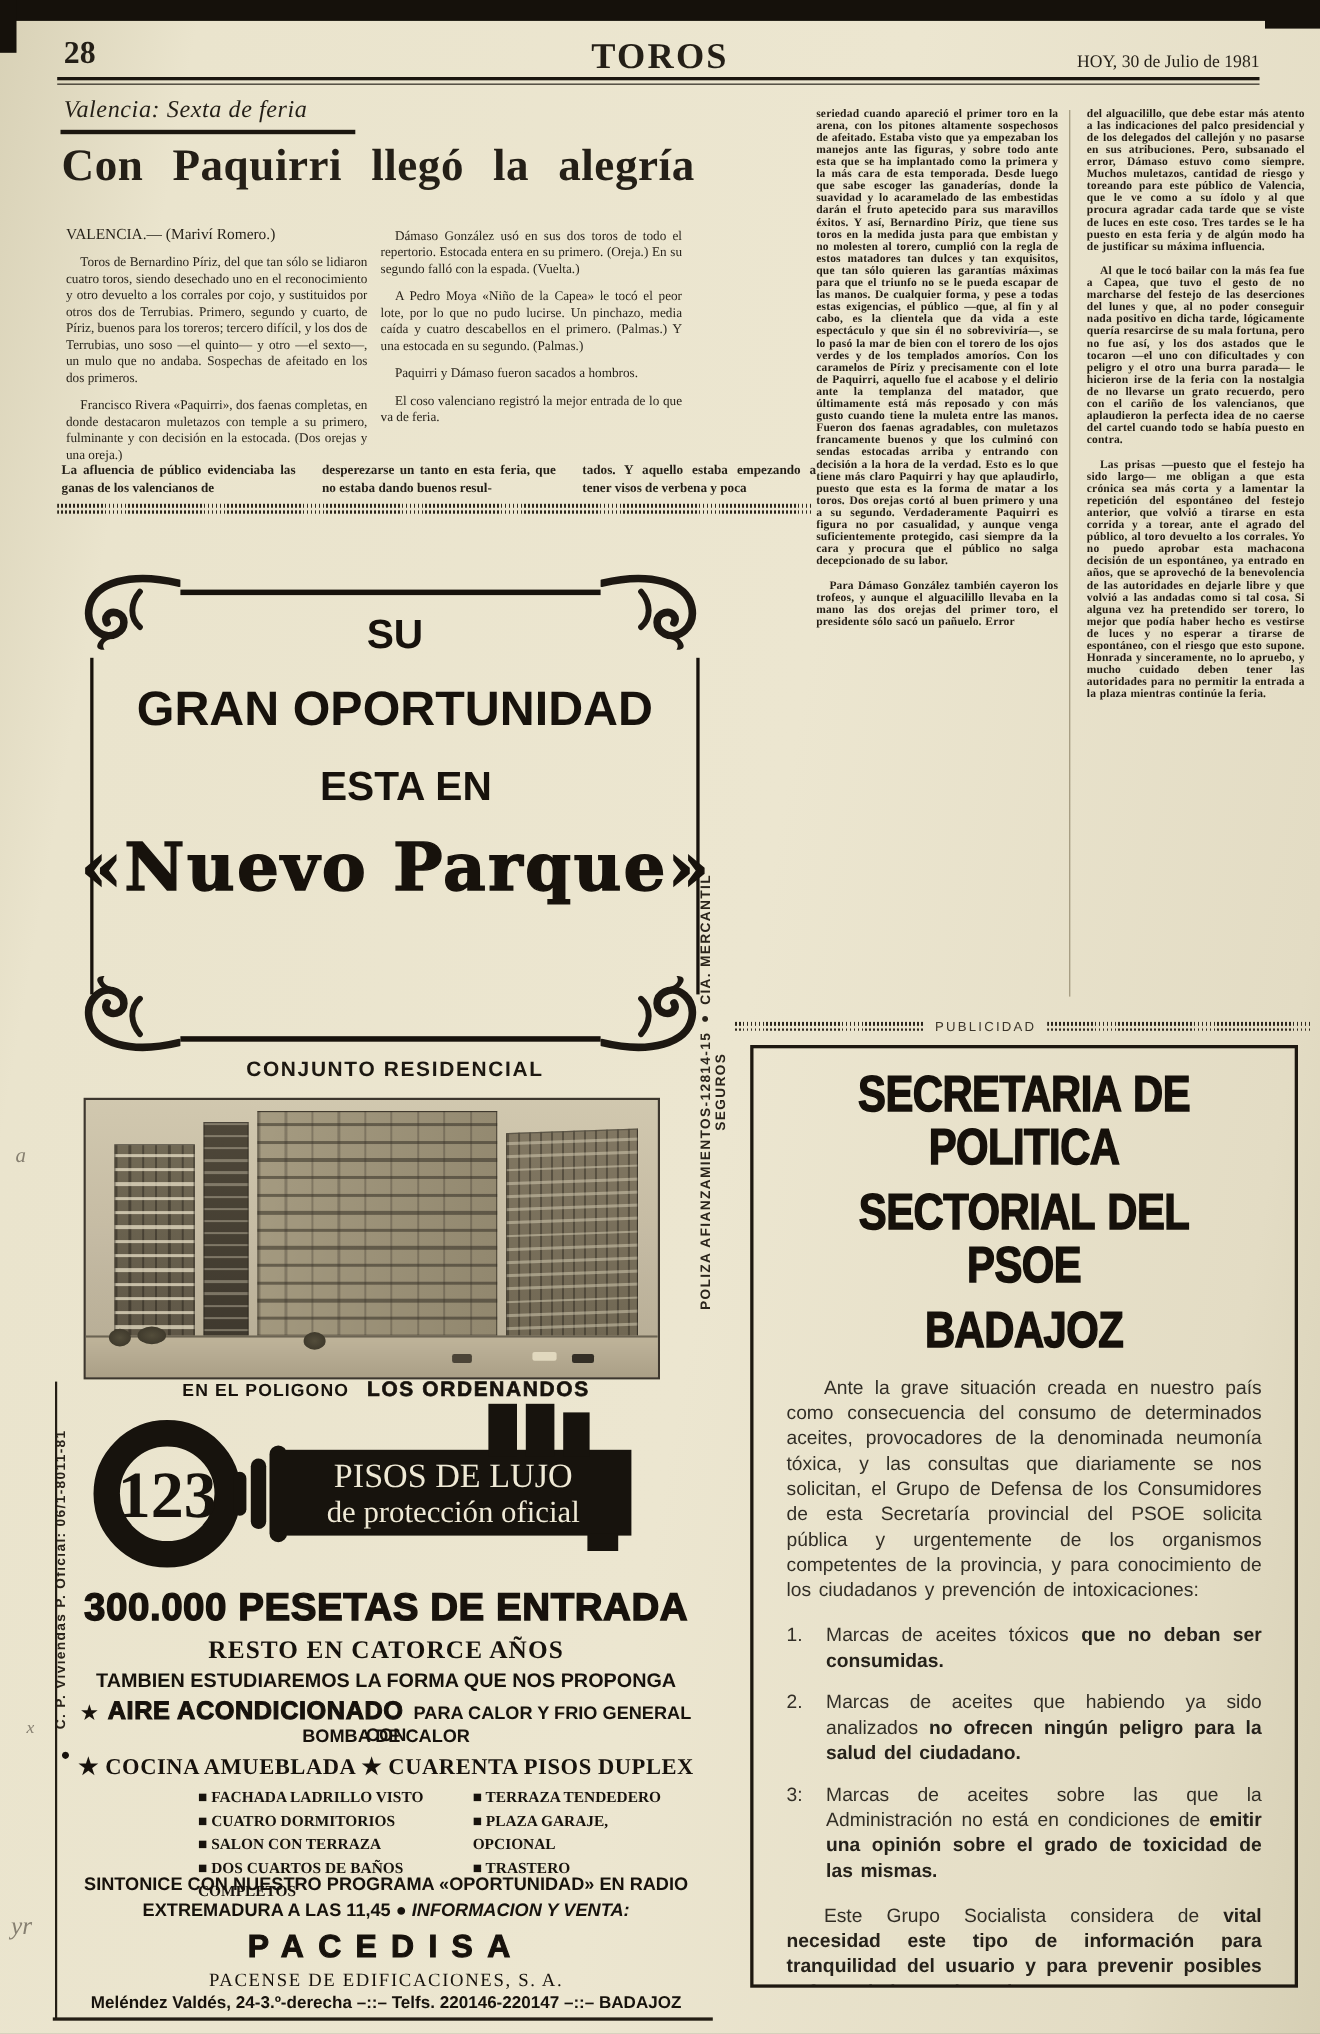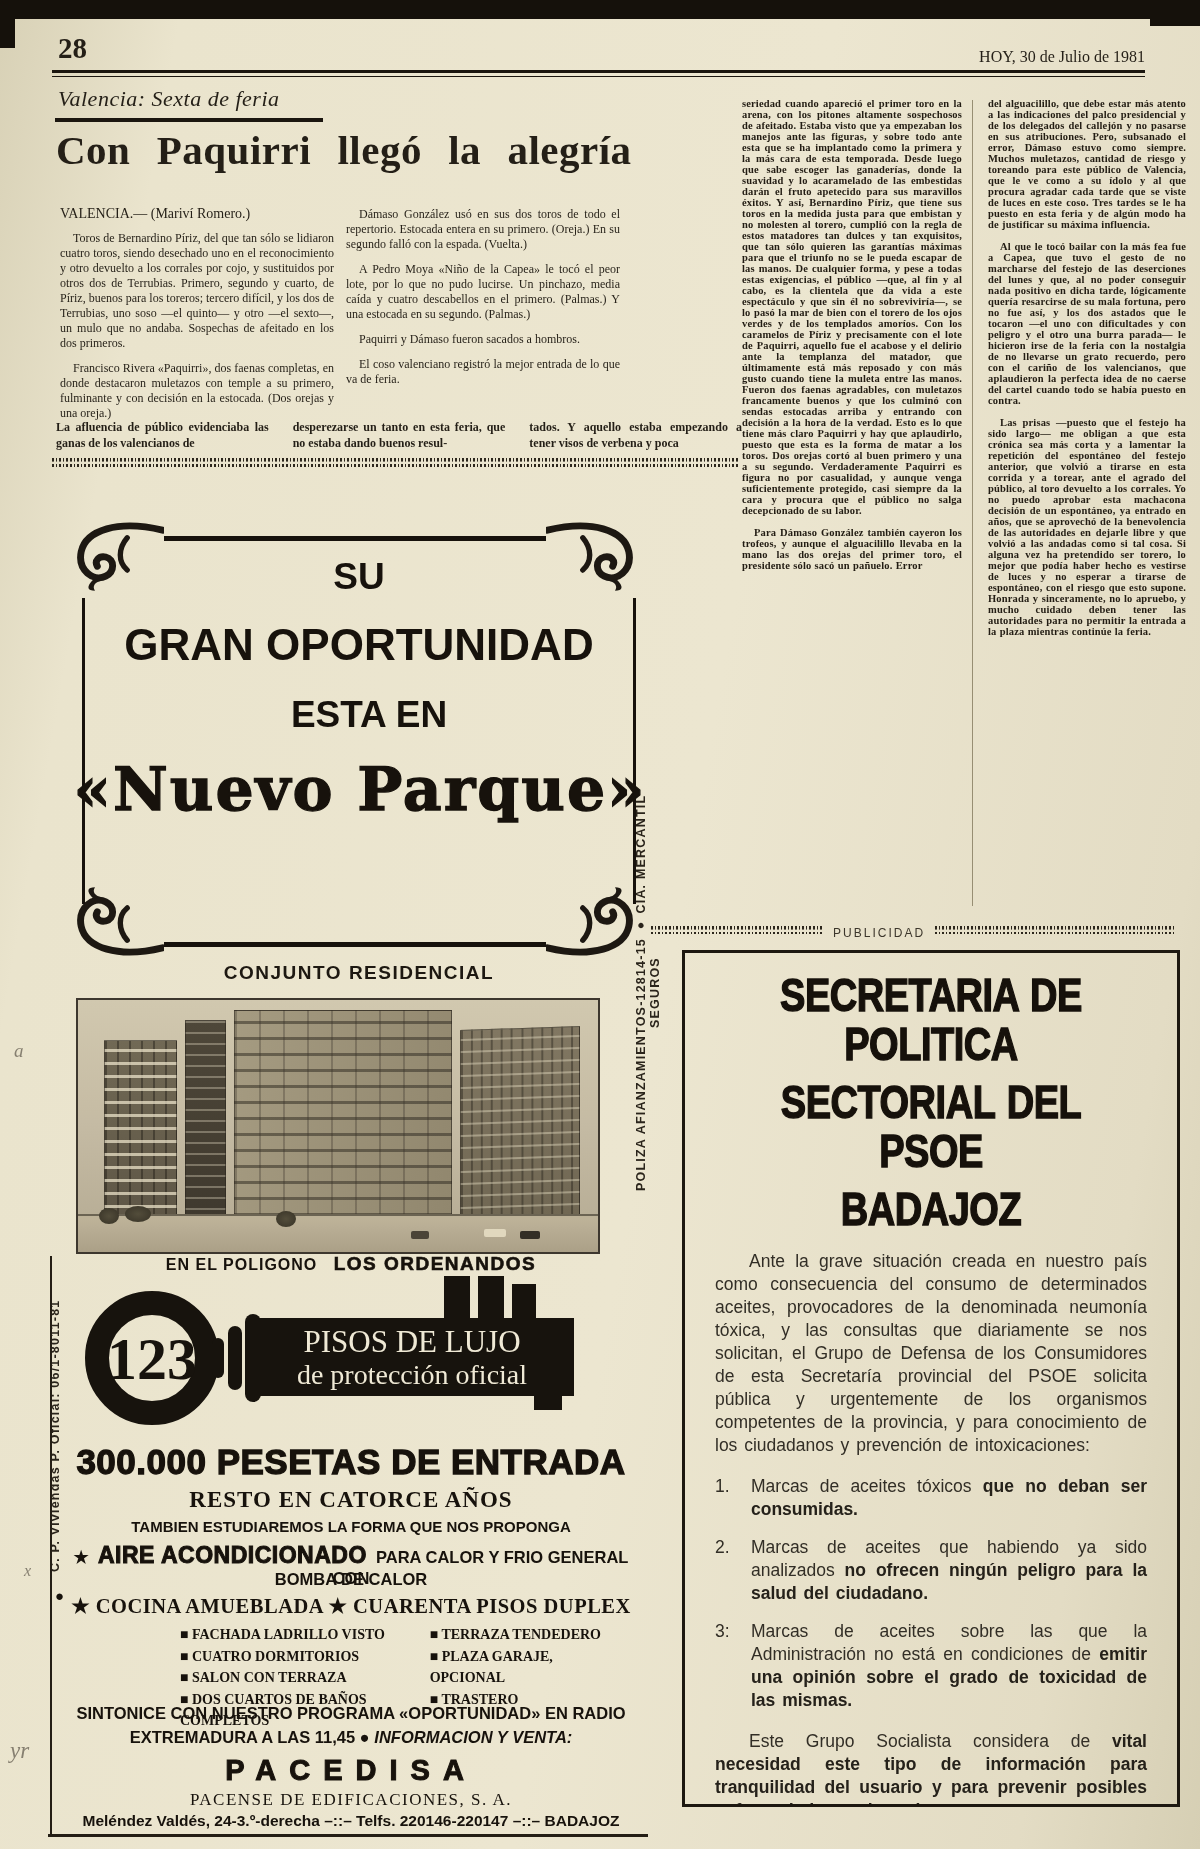--- a/index.html
+++ b/index.html
@@ -103,40 +103,40 @@
   .margin-bullet{left:55px;top:1588px;font-size:15px;color:#17120c;}
 
   
   .adline{left:55px;width:592px;text-align:center;color:#17120c;}
   .sans{font-family:"Liberation Sans",sans-serif;}
   .poligono{top:1253px;font-weight:700;font-size:16px;letter-spacing:1px;}
   .poligono .big{font-size:19px;letter-spacing:1.5px;margin-top:32px;-webkit-text-stroke:.6px #17120c;}
   .keywrap{left:82px;top:1276px;width:512px;height:156px;}
   .price{top:1442px;font-weight:700;font-size:35px;letter-spacing:.5px;-webkit-text-stroke:1.3px #17120c;}
   .resto{top:1487px;font-weight:700;font-size:23px;letter-spacing:1px;font-family:"Liberation Serif",serif;}
-  .tambien{top:1518px;font-weight:700;font-size:15px;}
+  .tambien{top:1518px;font-weight:700;font-size:18px;}
   .aire{top:1542px;font-weight:700;font-size:16.5px;}
   .aire .star{font-size:17px;}
   .aire .big{font-size:23px;-webkit-text-stroke:1px #17120c;letter-spacing:.5px;}
   .bomba{top:1570px;font-weight:700;font-size:16.5px;}
   .cocina{top:1594px;font-weight:700;font-size:20.5px;font-family:"Liberation Serif",serif;letter-spacing:.5px;}
   .features{left:180px;top:1624px;width:446px;display:flex;gap:18px;}
   .fcol{font-family:"Liberation Serif",serif;font-weight:700;font-size:14px;line-height:21.5px;color:#17120c;}
   .fcol-l{flex:1.18;}.fcol-r{flex:1;}
   .sinto1{top:1704px;font-weight:700;font-size:16.5px;}
   .sinto2{top:1728px;font-weight:700;font-size:16.5px;}
   .sinto2 .it{font-style:italic;}
   .company{top:1754px;font-weight:700;font-size:29px;letter-spacing:13px;-webkit-text-stroke:1px #17120c;}
   .companyfull{top:1790px;font-size:17px;letter-spacing:1.5px;font-family:"Liberation Serif",serif;}
   .address{top:1812px;font-weight:700;font-size:15.5px;}
   .ad-left-border{left:50px;top:1256px;width:2px;height:580px;background:#241e15;}
   .ad-bottom-rule{left:48px;top:1834px;width:600px;height:2.5px;background:#241e15;}
 
   
-  .pub-divider{left:651px;top:926px;width:525px;display:flex;align-items:flex-start;gap:10px;}
+  .pub-divider{left:668px;top:926px;width:525px;display:flex;align-items:center;gap:10px;}
   .pub-divider .hatch{flex:1;height:8px;}
   .pub-label{font-family:"Liberation Sans",sans-serif;font-size:12px;letter-spacing:2px;color:#3c362b;}
   .psoe{left:682px;top:950px;width:498px;height:857px;border:3px solid #1d1810;padding:10px 30px 12px;
     font-family:"Liberation Sans",sans-serif;font-size:17.5px;line-height:23px;color:#322e26;
     text-align:justify;word-spacing:2px;overflow:hidden;}
   .psoe-title{display:block;text-align:center;font-weight:700;font-size:40px;line-height:42px;
     margin-bottom:23px;color:#16110b;transform:scale(.95,1.15);transform-origin:center top;
     letter-spacing:-.5px;-webkit-text-stroke:1.2px #16110b;font-family:"Liberation Sans",sans-serif;}
   .psoe-intro{margin-top:16px;text-indent:34px;}
   .psoe-item{display:flex;margin-top:15px;}
@@ -151,20 +151,21 @@
 <div id="page" data-name="newspaper-page">
 
   <div class="abs top-strip" data-name="scan-edge-artifact"></div>
   <div class="abs top-notch" data-name="scan-edge-artifact"></div>
   <div class="abs top-right" data-name="scan-edge-artifact"></div>
   <span class="abs scan-mark" style="left:14px;top:1040px;font-size:19px;" data-name="scan-handwriting-mark">a</span>
   <span class="abs scan-mark" style="left:24px;top:1562px;font-size:16px;" data-name="scan-handwriting-mark">x</span>
   <span class="abs scan-mark" style="left:10px;top:1738px;font-size:23px;" data-name="scan-handwriting-mark">yr</span>
 
   <span class="abs pgnum" data-name="page-number">28</span>
+  <div class="abs section-title" data-name="section-title">TOROS</div>
   <div class="abs page-date" data-name="page-date">HOY, 30 de Julio de 1981</div>
   <div class="abs double-rule" data-name="header-rule"></div>
 
   <div class="abs kicker" data-name="article-kicker">Valencia: Sexta de feria</div>
   <div class="abs kicker-rule" data-name="kicker-rule"></div>
   <h1 class="abs headline" data-name="article-headline">Con Paquirri llegó la alegría</h1>
   <div class="abs byline" data-name="article-byline">VALENCIA.— (Mariví Romero.)</div>
   <div class="abs col col1" data-name="article-column-1">
       <p data-name="article-paragraph">Toros de Bernardino Píriz, del que tan sólo se lidiaron cuatro toros, siendo desechado uno en el reconocimiento y otro devuelto a los corrales por cojo, y sustituidos por otros dos de Terrubias. Primero, segundo y cuarto, de Píriz, buenos para los toreros; tercero difícil, y los dos de Terrubias, uno soso —el quinto— y otro —el sexto—, un mulo que no andaba. Sospechas de afeitado en los dos primeros.</p>
       <p data-name="article-paragraph">Francisco Rivera «Paquirri», dos faenas completas, en donde destacaron muletazos con temple a su primero, fulminante y con decisión en la estocada. (Dos orejas y una oreja.)</p>

